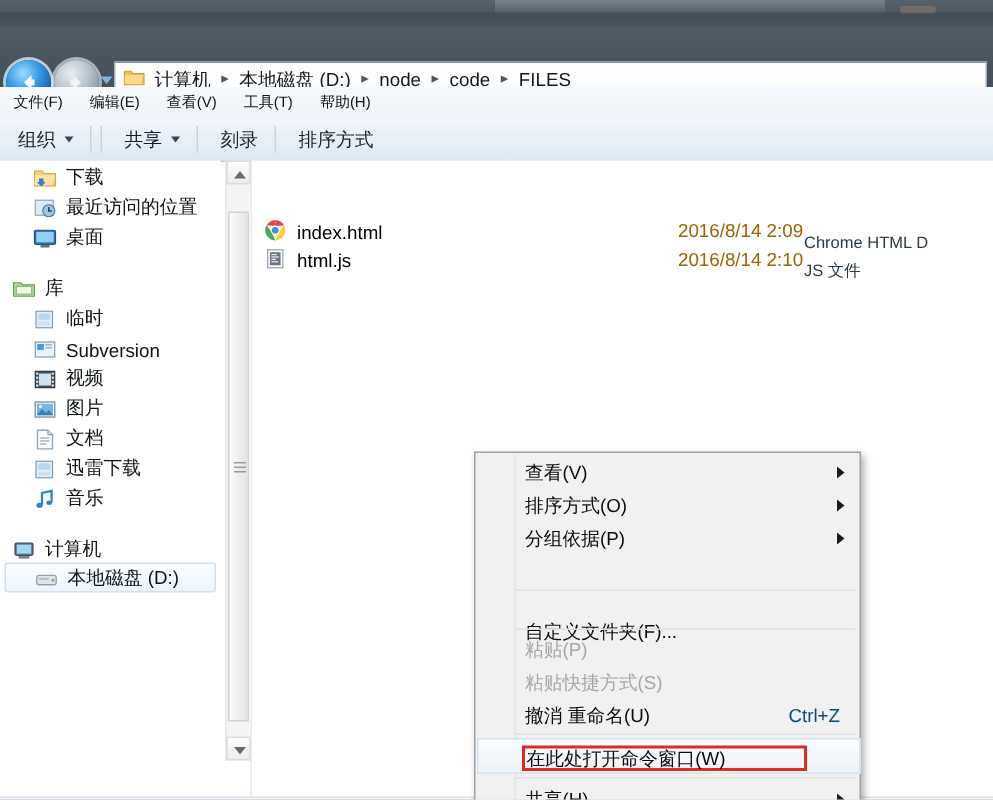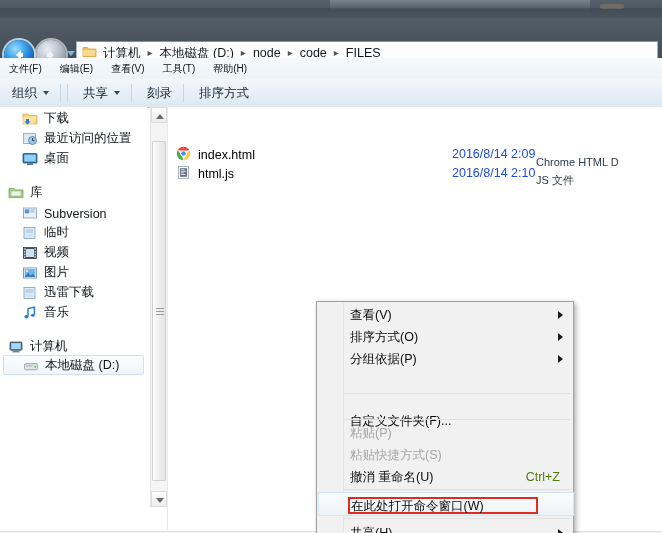--- a/index.html
+++ b/index.html
@@ -109,38 +109,38 @@
     background:linear-gradient(180deg,#ffffff,#fbfcfd);
     border-bottom:1px solid #e2e6ea;}
   .colhead .ch{position:absolute;top:4px;font-size:12.5px;color:#2b3a47;}
   .colhead .cdiv{position:absolute;top:4px;width:1px;height:15px;background:#e6eaee;}
   .sortmark{position:absolute;left:124px;top:1px;width:0;height:0;
     border-left:5px solid transparent;border-right:5px solid transparent;
     border-bottom:4px solid #b9c4cd;}
   .frow{position:absolute;left:0;width:494px;height:19px;display:flex;align-items:center;}
   .fname{position:absolute;left:8px;display:flex;align-items:flex-end;font-size:12.5px;color:#000000;}
   .fname .fi{width:16px;height:16px;margin-right:6px;flex:0 0 auto;}
-  .fdate{position:absolute;left:284px;font-size:12.5px;color:#1d4ed8;}
+  .fdate{position:absolute;left:284px;font-size:12.5px;color:#a16207;}
   .ftype{position:absolute;left:368px;font-size:11px;color:#2b3a47;white-space:nowrap;margin-top:16px;}
 
   
   .statusbar{position:absolute;left:0;top:473px;width:662px;height:60px;
     background:linear-gradient(180deg,#f3f7fa,#eaf0f6);border-top:1px solid #d8e2ea;}
 
   
   .ctxmenu{position:absolute;left:316px;top:243px;width:258px;height:290px;
     background:#f1f1f1;border:1px solid #a0a0a0;
     box-shadow:2px 2px 5px rgba(0,0,0,.32);box-sizing:border-box;}
   .ctx-gutter{position:absolute;left:1px;top:1px;width:25px;height:288px;
     background:#f1f1f1;border-right:1px solid #e2e2e2;}
   .ctx-item{position:absolute;left:1px;width:256px;height:22px;
     display:flex;align-items:center;box-sizing:border-box;}
   .ctx-label{position:absolute;left:32px;font-size:12.5px;color:#0a0a0a;white-space:nowrap;}
   .ctx-item.disabled .ctx-label{color:#a6a6a6;}
-  .ctx-accel{position:absolute;right:14px;font-size:12.5px;color:#4d7c0f;}
+  .ctx-accel{position:absolute;right:14px;font-size:12.5px;color:#0c4a6e;}
   .ctx-sub{position:absolute;right:11px;width:0;height:0;
     border-top:4px solid transparent;border-bottom:4px solid transparent;
     border-left:5px solid #1a1a1a;}
   .ctx-sep{position:absolute;left:27px;width:226px;height:1px;background:#e0e0e0;}
   .ctx-item.hover{background:linear-gradient(180deg,#fbfcfd,#eef3f8);
     border:1px solid #d3e4f3;}
   .redbox{position:absolute;left:29px;top:4px;width:190px;height:17px;
     border:2px solid #e02b20;box-sizing:border-box;}
 </style>
 </head>
@@ -260,37 +260,37 @@
           <svg width="16" height="16" viewBox="0 0 16 16">
             <path d="M1 3.5 h5 l1 1.4 H15 V12.5 H1 Z" fill="#a9d28e" stroke="#6f9c55" stroke-width=".7"></path>
             <rect x="3" y="6" width="10" height="5" fill="#edf7e5" stroke="#8fb87a" stroke-width=".6"></rect>
           </svg>
         </span>
         <span>库</span>
       </div>
       <div class="nav-item">
         <span class="nicon">
           <svg width="16" height="16" viewBox="0 0 16 16">
+            <rect x="2" y="2.5" width="11" height="11" fill="#e4eef7" stroke="#7f9cb5" stroke-width=".8"></rect>
+            <rect x="3.6" y="4" width="7.8" height="4.2" fill="#b9d6ee"></rect>
+            <rect x="3.6" y="9.4" width="7.8" height="2.6" fill="#cfe2f2"></rect>
+          </svg>
+        </span>
+        <span>临时</span>
+      </div>
+      <div class="nav-item">
+        <span class="nicon">
+          <svg width="16" height="16" viewBox="0 0 16 16">
             <rect x="1.5" y="3" width="13" height="10" fill="#eaf2f9" stroke="#7f9cb5" stroke-width=".8"></rect>
             <rect x="2.8" y="4.3" width="4.5" height="4" fill="#4f9ad6"></rect>
             <rect x="8.4" y="4.3" width="4.2" height="1.1" fill="#9fb4c6"></rect>
             <rect x="8.4" y="6.3" width="4.2" height="1.1" fill="#9fb4c6"></rect>
           </svg>
         </span>
         <span>Subversion</span>
-      </div>
-      <div class="nav-item">
-        <span class="nicon">
-          <svg width="16" height="16" viewBox="0 0 16 16">
-            <rect x="2" y="2.5" width="11" height="11" fill="#e4eef7" stroke="#7f9cb5" stroke-width=".8"></rect>
-            <rect x="3.6" y="4" width="7.8" height="4.2" fill="#b9d6ee"></rect>
-            <rect x="3.6" y="9.4" width="7.8" height="2.6" fill="#cfe2f2"></rect>
-          </svg>
-        </span>
-        <span>临时</span>
       </div>
       <div class="nav-item">
         <span class="nicon">
           <svg width="16" height="16" viewBox="0 0 16 16">
             <rect x="1.5" y="2.5" width="13" height="11" fill="#3b4c5c" stroke="#27323d" stroke-width=".7"></rect>
             <rect x="4" y="4" width="8" height="8" fill="#cfe0ee"></rect>
             <g fill="#e8eff6">
               <rect x="2.1" y="3.4" width="1.4" height="1.4"></rect>
                 <rect x="2.1" y="6.1" width="1.4" height="1.4"></rect>
               <rect x="2.1" y="8.8" width="1.4" height="1.4"></rect>
@@ -307,20 +307,34 @@
       <div class="nav-item">
         <span class="nicon">
           <svg width="16" height="16" viewBox="0 0 16 16">
             <rect x="1.5" y="3" width="13" height="10" fill="#ffffff" stroke="#6f92b0" stroke-width=".9"></rect>
             <rect x="2.6" y="4.1" width="10.8" height="7.8" fill="#6fb7e8"></rect>
             <path d="M2.6 11.9 L6 7.6 L8.6 10.4 L10.6 8.4 L13.4 11.9 Z" fill="#3b7fb5"></path>
             <circle cx="5" cy="6" r="1.1" fill="#fdf3a8"></circle>
           </svg>
         </span>
         <span>图片</span>
+      </div>
+      <div class="nav-item">
+        <span class="nicon">
+          <svg width="16" height="16" viewBox="0 0 16 16">
+            <path d="M3 1.8 h7 l3 3 v9.4 H3 Z" fill="#fdfdfd" stroke="#8aa3ba" stroke-width=".9"></path>
+            <path d="M10 1.8 v3 h3" fill="#dde8f2" stroke="#8aa3ba" stroke-width=".8"></path>
+            <g stroke="#9fb6c9" stroke-width=".9">
+              <path d="M4.8 7 h6"></path>
+                <path d="M4.8 9 h6"></path>
+                <path d="M4.8 11 h4"></path>
+            </g>
+          </svg>
+        </span>
+        <span>文档</span>
       </div>
       <div class="nav-item">
         <span class="nicon">
           <svg width="16" height="16" viewBox="0 0 16 16">
             <rect x="2" y="2.5" width="11" height="11" fill="#e4eef7" stroke="#7f9cb5" stroke-width=".8"></rect>
             <rect x="3.6" y="4" width="7.8" height="4.2" fill="#b9d6ee"></rect>
             <rect x="3.6" y="9.4" width="7.8" height="2.6" fill="#cfe2f2"></rect>
           </svg>
         </span>
         <span>迅雷下载</span>

